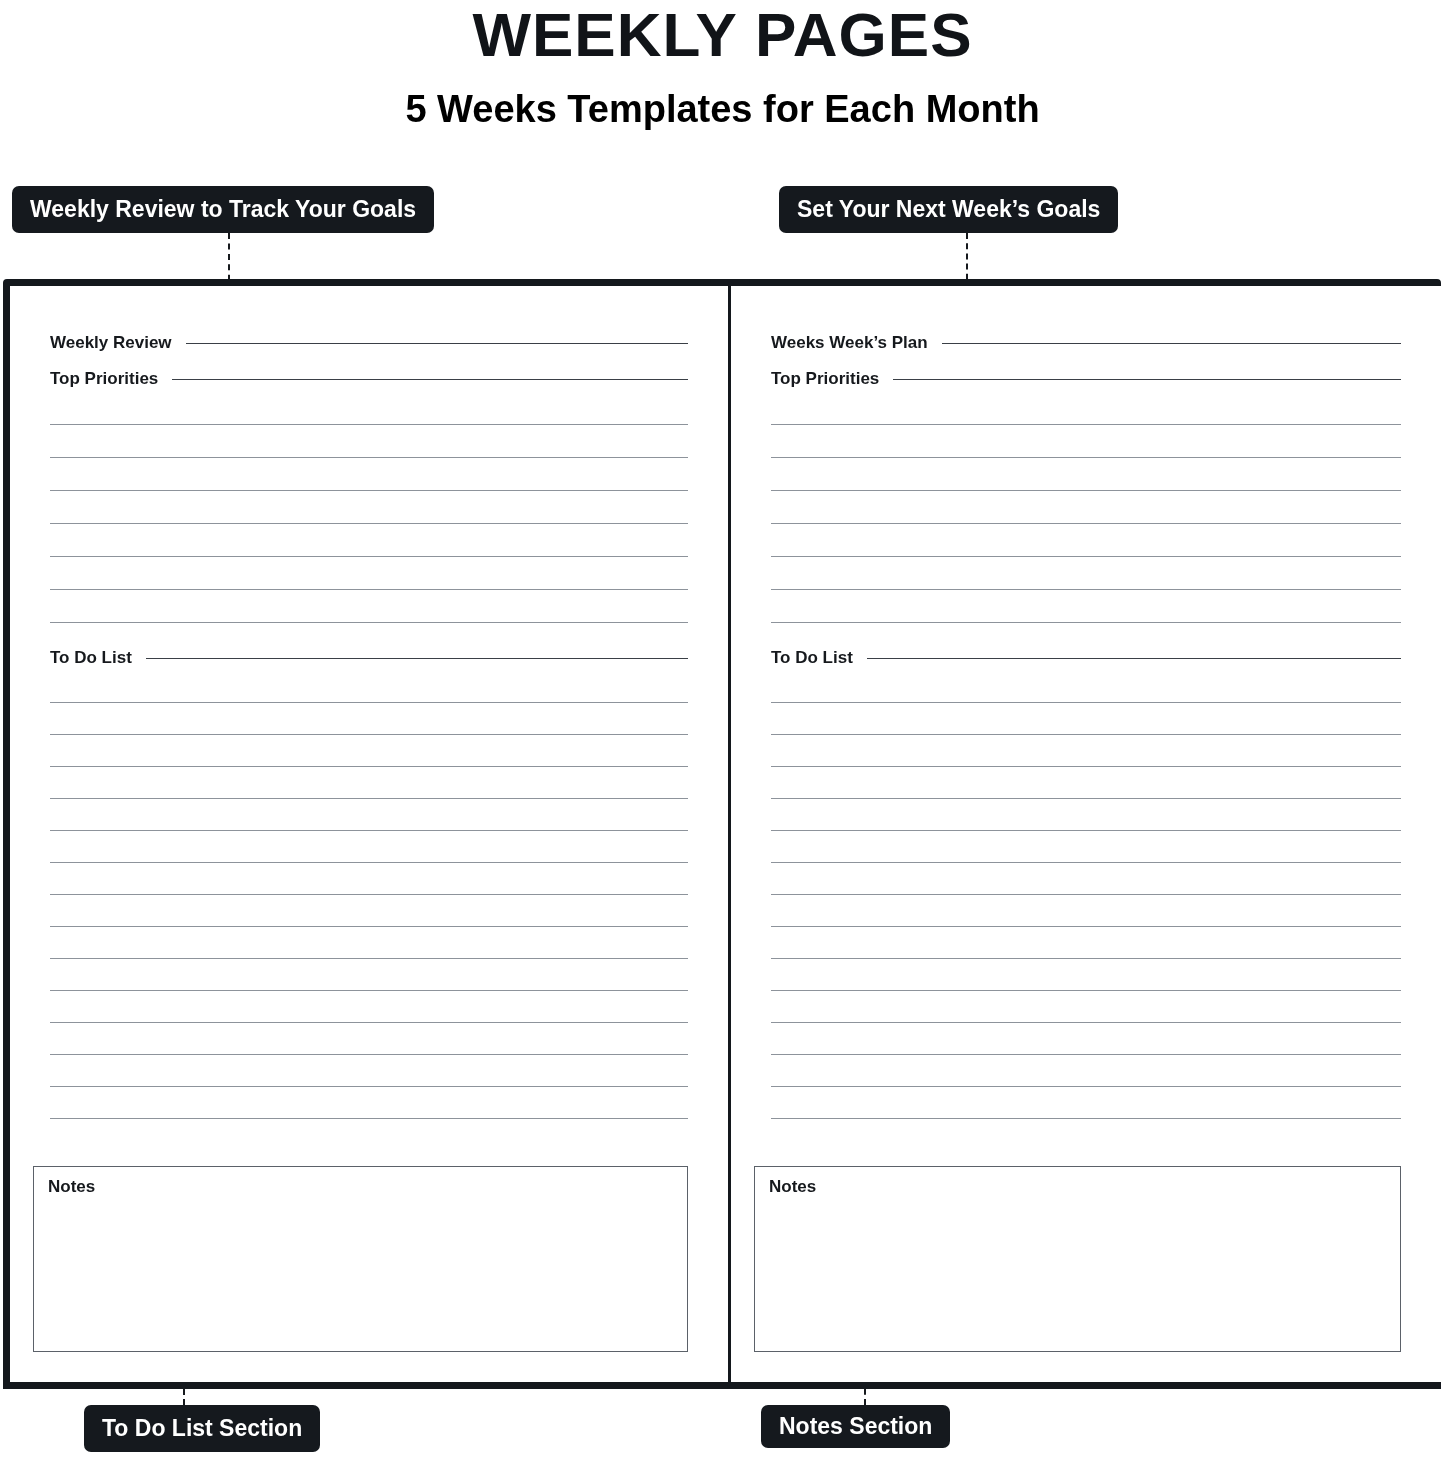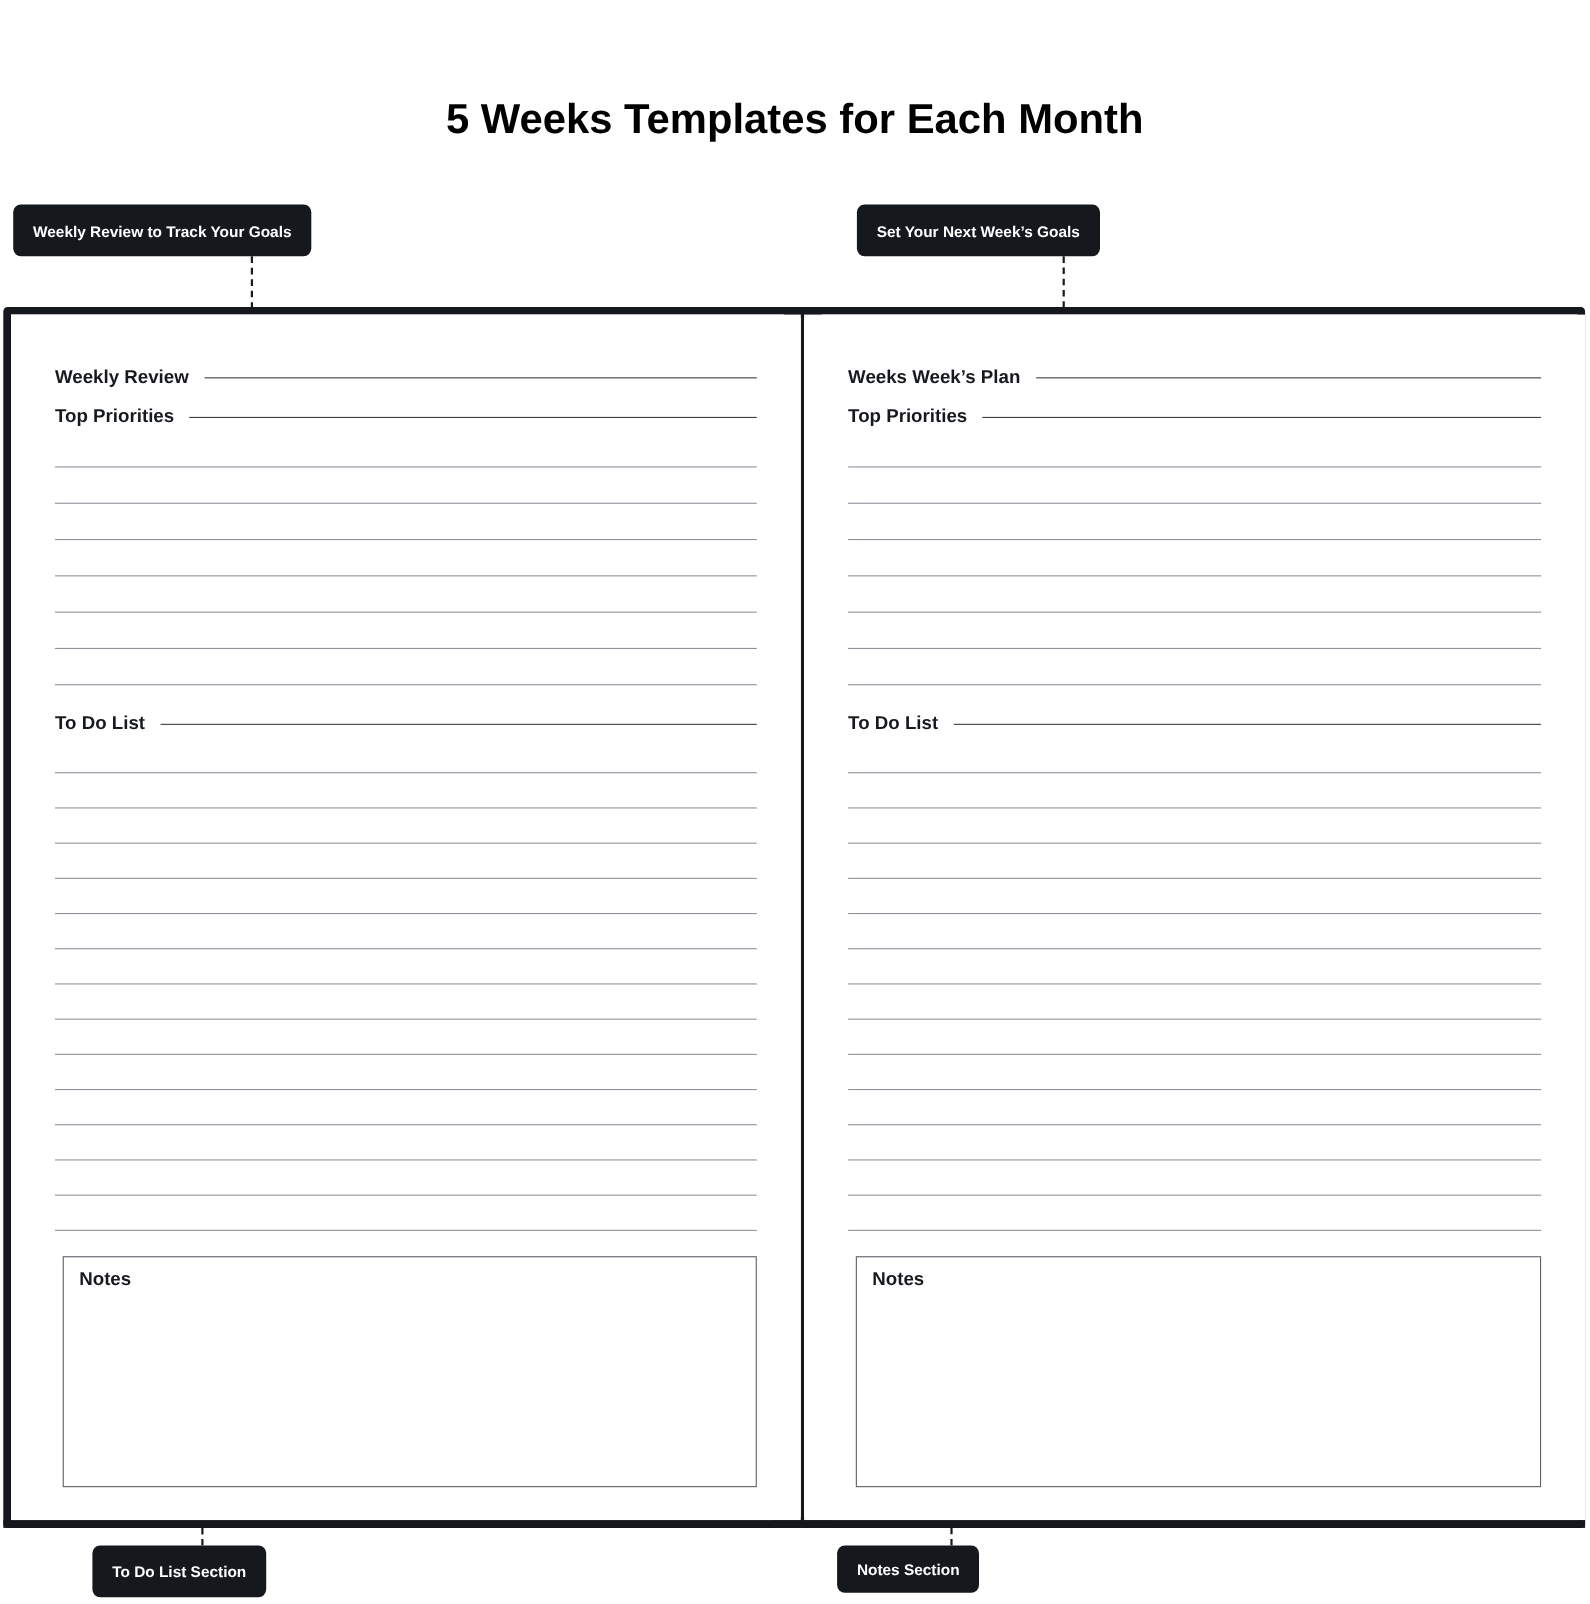--- a/index.html
+++ b/index.html
@@ -36,21 +36,21 @@
     font-size: 38px;
     font-weight: bold;
     color: #000000;
   }
 
   
   .badge {
     position: absolute;
     background: #15191e;
     color: #ffffff;
-    font-size: 14px;
+    font-size: 23px;
     font-weight: bold;
     border-radius: 7px;
     display: flex;
     align-items: center;
     padding: 0 18px;
     white-space: nowrap;
   }
   #badge-weekly-review { left: 12px;  top: 186px; height: 47px; }
   #badge-next-goals    { left: 779px; top: 186px; height: 47px; }
   #badge-todo          { left: 84px;  top: 1405px; height: 47px; }
@@ -152,38 +152,39 @@
   .line {
     height: 1px;
     background: #8d939b;
     margin-top: 32px;
   }
   .line.tight { margin-top: 31px; }
 
   
   .notes-box {
     position: absolute;
-    left: 47px;
+    left: 23px;
     right: 40px;
     bottom: 30px;
-    height: 210px;
+    height: 186px;
     border: 1px solid #5b6169;
   }
   .notes-label {
     font-size: 17px;
     font-weight: bold;
     color: #16191d;
     padding: 10px 0 0 14px;
   }
 </style>
 </head>
 <body>
 
 <div id="page">
 
+  <div class="title">WEEKLY PAGES</div>
   <div class="subtitle">5 Weeks Templates for Each Month</div>
 
   <div class="badge" id="badge-weekly-review">Weekly Review to Track Your Goals</div>
   <div class="badge" id="badge-todo">To Do List Section</div>
   <div class="badge" id="badge-next-goals">Set Your Next Week’s Goals</div>
   <div class="badge" id="badge-notes">Notes Section</div>
 
   <div class="leader" id="leader-1"></div>
   <div class="dot" id="dot-1"></div>
 

